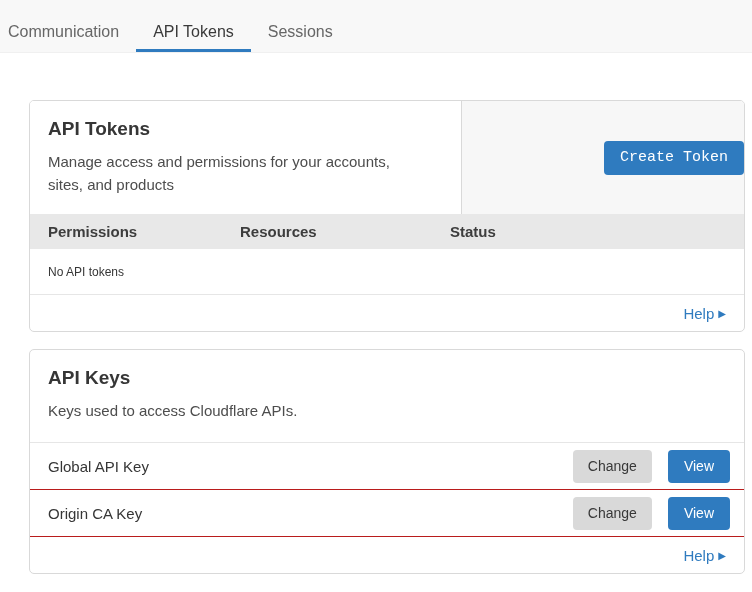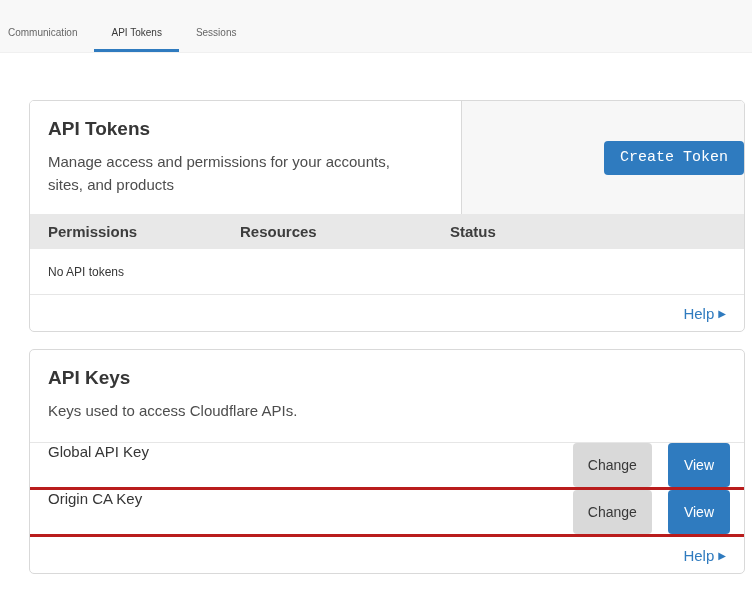--- a/index.html
+++ b/index.html
@@ -17,21 +17,21 @@
     align-items: stretch;
     background: #f8f8f8;
     height: 53px;
     padding-left: 8px;
     border-bottom: 1px solid #f0f0f0;
   }
   .tab {
     display: flex;
     align-items: center;
     padding: 0 17px;
-    font-size: 10px;
+    font-size: 16px;
     color: #666666;
     cursor: pointer;
     border-bottom: 3px solid transparent;
     padding-top: 3px;
     margin-top: 12px;
   }
   .tab:first-child { padding-left: 0; }
   .tab.active {
     color: #3a3a3a;
     border-bottom-color: #2f7bbf;
@@ -146,23 +146,24 @@
   }
   .help-link .arrow { font-size: 10px; line-height: 1; padding-top: 1px; }
 
   
   .keys-header {
     padding: 17px 20px 20px 18px;
     border-bottom: 1px solid #e6e6e6;
   }
   .key-row {
     display: flex;
+    align-items: center;
     height: 47px;
     padding: 0 14px 0 18px;
-    border-bottom: 3px solid #b91c1c;
+    border-bottom: 1px solid #b91c1c;
   }
   .key-row .key-name {
     flex: 1;
     font-size: 15px;
     color: #363636;
   }
   .key-row .key-actions { display: flex; gap: 16px; }
 </style>
 </head>
 <body>

